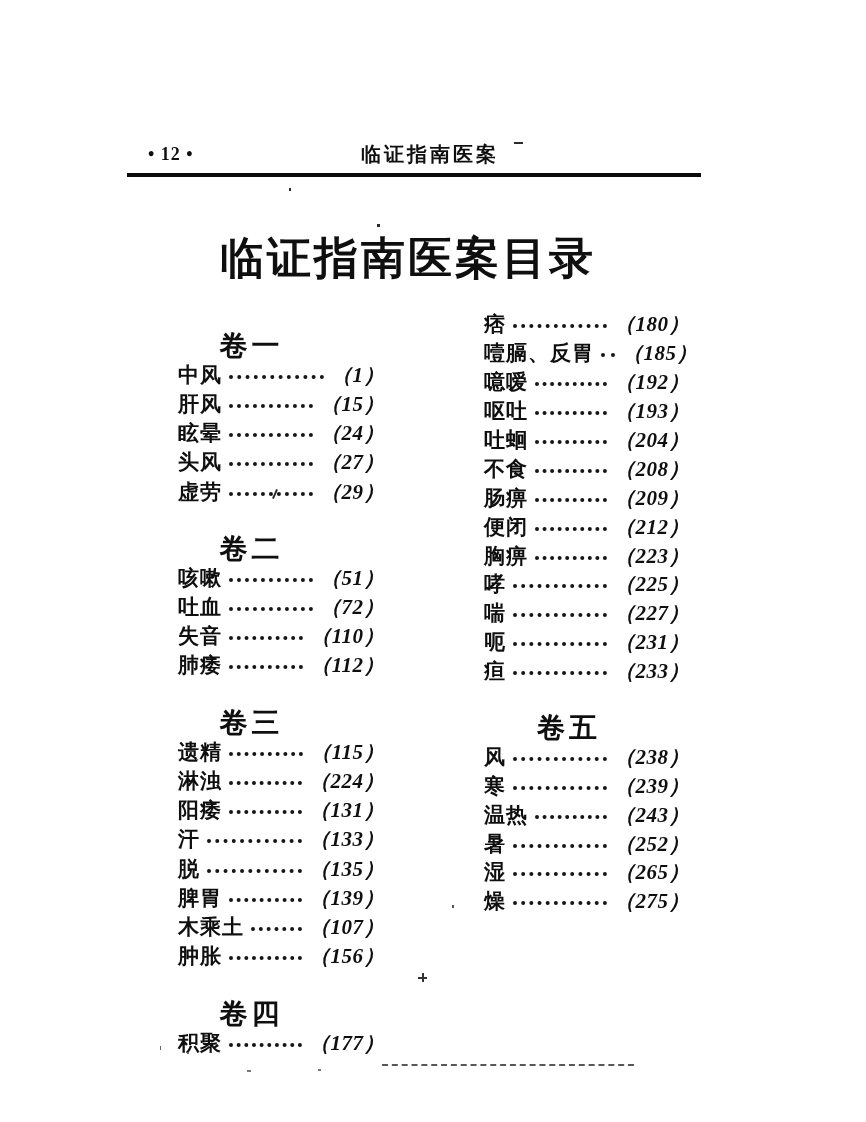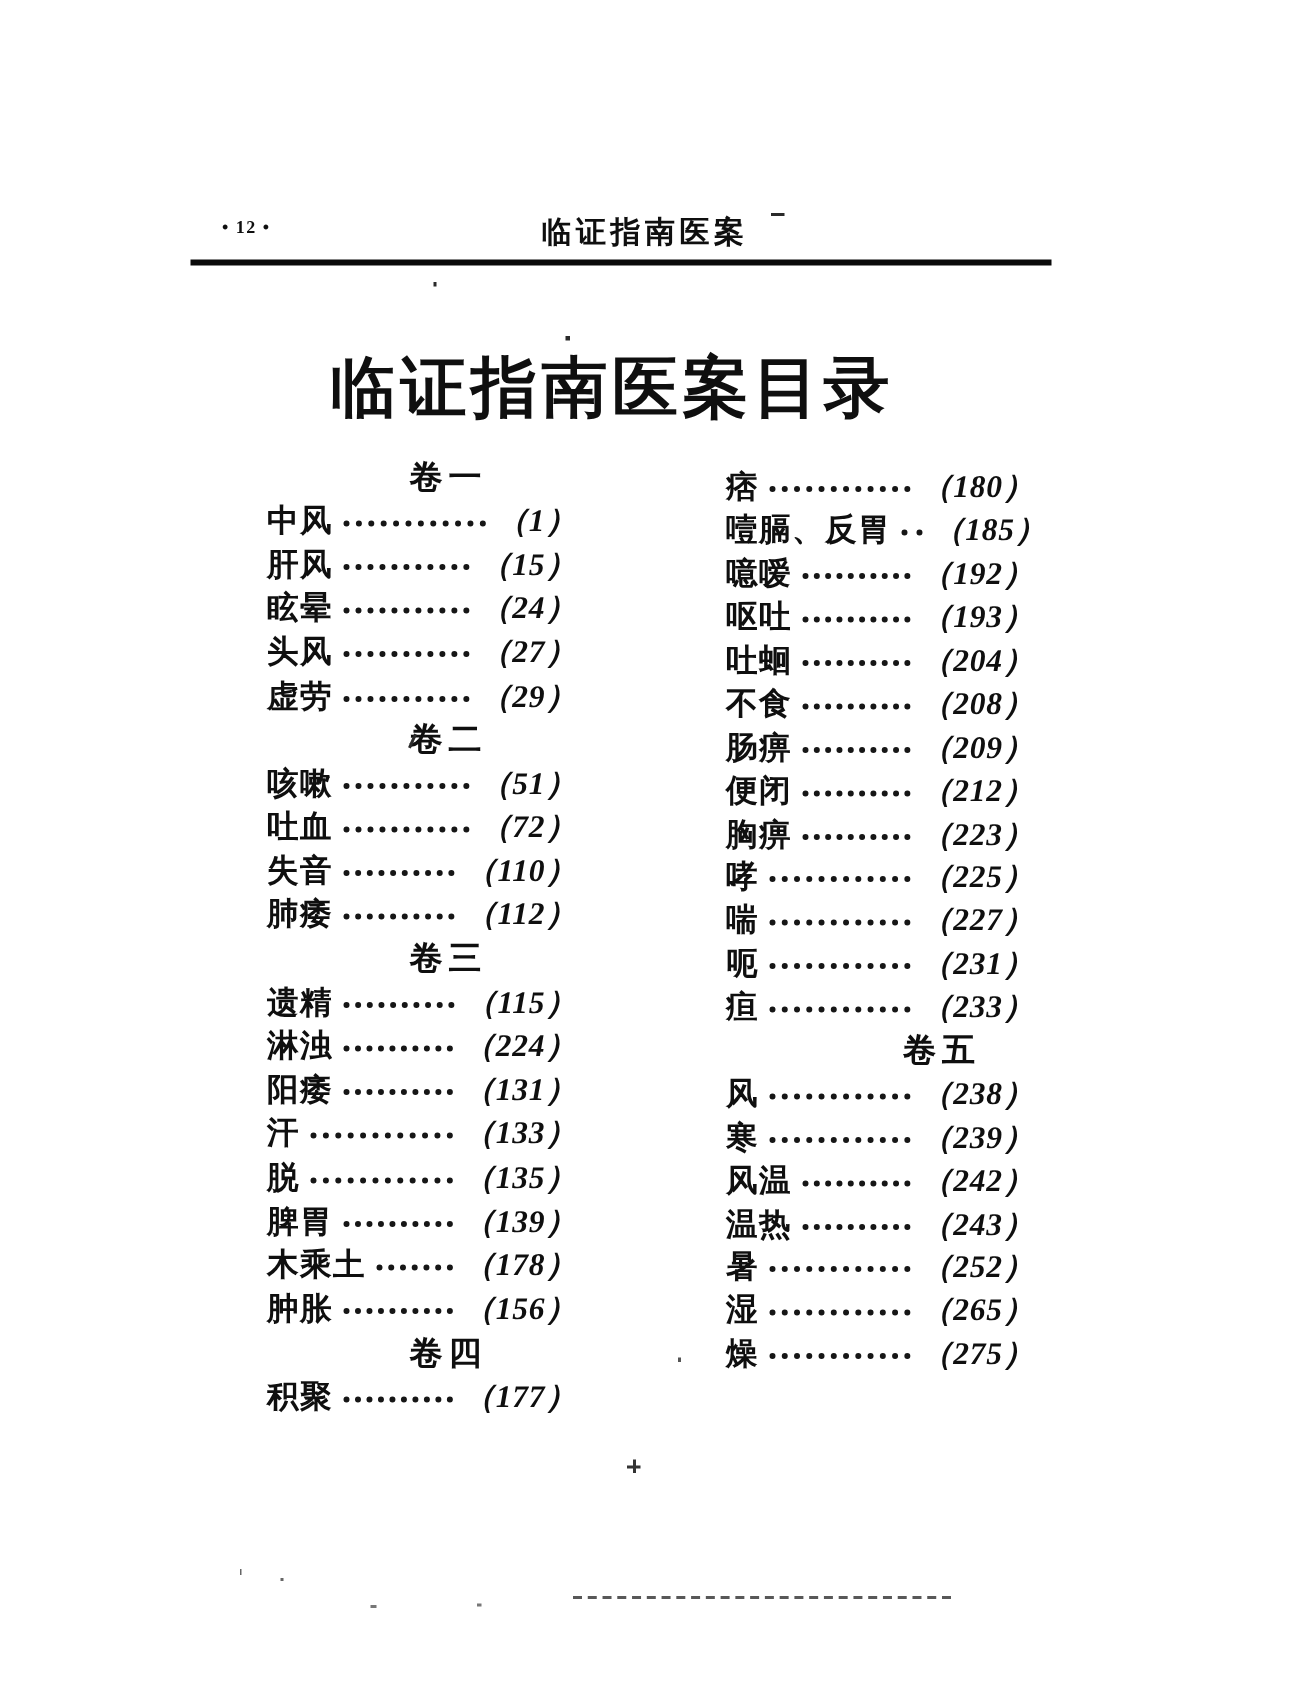--- a/index.html
+++ b/index.html
@@ -14,21 +14,21 @@
     font-family: "Liberation Serif", "DejaVu Serif", serif;
     color: #0f0f0f;
     overflow: hidden;
   }
 
   
   .page-num {
     position: absolute;
     left: 148px;
     top: 144px;
-    font-size: 12px;
+    font-size: 18px;
     font-weight: 700;
     letter-spacing: 1px;
     white-space: nowrap;
     text-align: center;
   }
   .running-title {
     position: absolute;
     left: 430px;
     top: 141px;
     transform: translateX(-50%);
@@ -91,26 +91,27 @@
     align-self: center;
     position: relative;
     top: 2px;
     min-width: 14px;
   }
   .row .p { flex: none; text-align: right; letter-spacing: 0.5px; font-style: italic; }
 
   .section {
     height: var(--rh);
     line-height: var(--rh);
-    text-align: right;
+    text-align: center;
     padding-right: var(--sec-pad);
-    font-size: 22px;
+    font-size: 28px;
     font-weight: 700;
     letter-spacing: 4px;
     white-space: nowrap;
+    margin-top: 28px;
   }
 
   
   .artifact { position: absolute; background: #2a2a2a; }
   .a-dash-top     { left: 514px; top: 142px; width: 9px;  height: 2px; }
   .a-dot-rule     { left: 289px; top: 188px; width: 2px;  height: 3px; }
   .a-dot-title    { left: 377px; top: 224px; width: 3px;  height: 3px; }
   .a-tick-vol2    { left: 274px; top: 489px; width: 2px;  height: 10px; transform: rotate(24deg); }
   .a-dot-mid      { left: 452px; top: 905px; width: 2px;  height: 3px; background:#555; }
   .a-plus {
@@ -218,21 +219,21 @@
         <span class="p">（135）</span>
       </div>
       <div class="row">
         <span class="t">脾胃</span>
         <span class="leader"></span>
         <span class="p">（139）</span>
       </div>
       <div class="row">
         <span class="t">木乘土</span>
         <span class="leader"></span>
-        <span class="p">（178）</span>
+        <span class="p">（107）</span>
       </div>
       <div class="row">
         <span class="t">肿胀</span>
         <span class="leader"></span>
         <span class="p">（156）</span>
       </div>
       <div class="section">卷四</div>
       <div class="row">
         <span class="t">积聚</span>
         <span class="leader"></span>
@@ -308,25 +309,20 @@
       <div class="section">卷五</div>
       <div class="row">
         <span class="t">风</span>
         <span class="leader"></span>
         <span class="p">（238）</span>
       </div>
       <div class="row">
         <span class="t">寒</span>
         <span class="leader"></span>
         <span class="p">（239）</span>
-      </div>
-      <div class="row">
-        <span class="t">风温</span>
-        <span class="leader"></span>
-        <span class="p">（242）</span>
       </div>
       <div class="row">
         <span class="t">温热</span>
         <span class="leader"></span>
         <span class="p">（243）</span>
       </div>
       <div class="row">
         <span class="t">暑</span>
         <span class="leader"></span>
         <span class="p">（252）</span>

